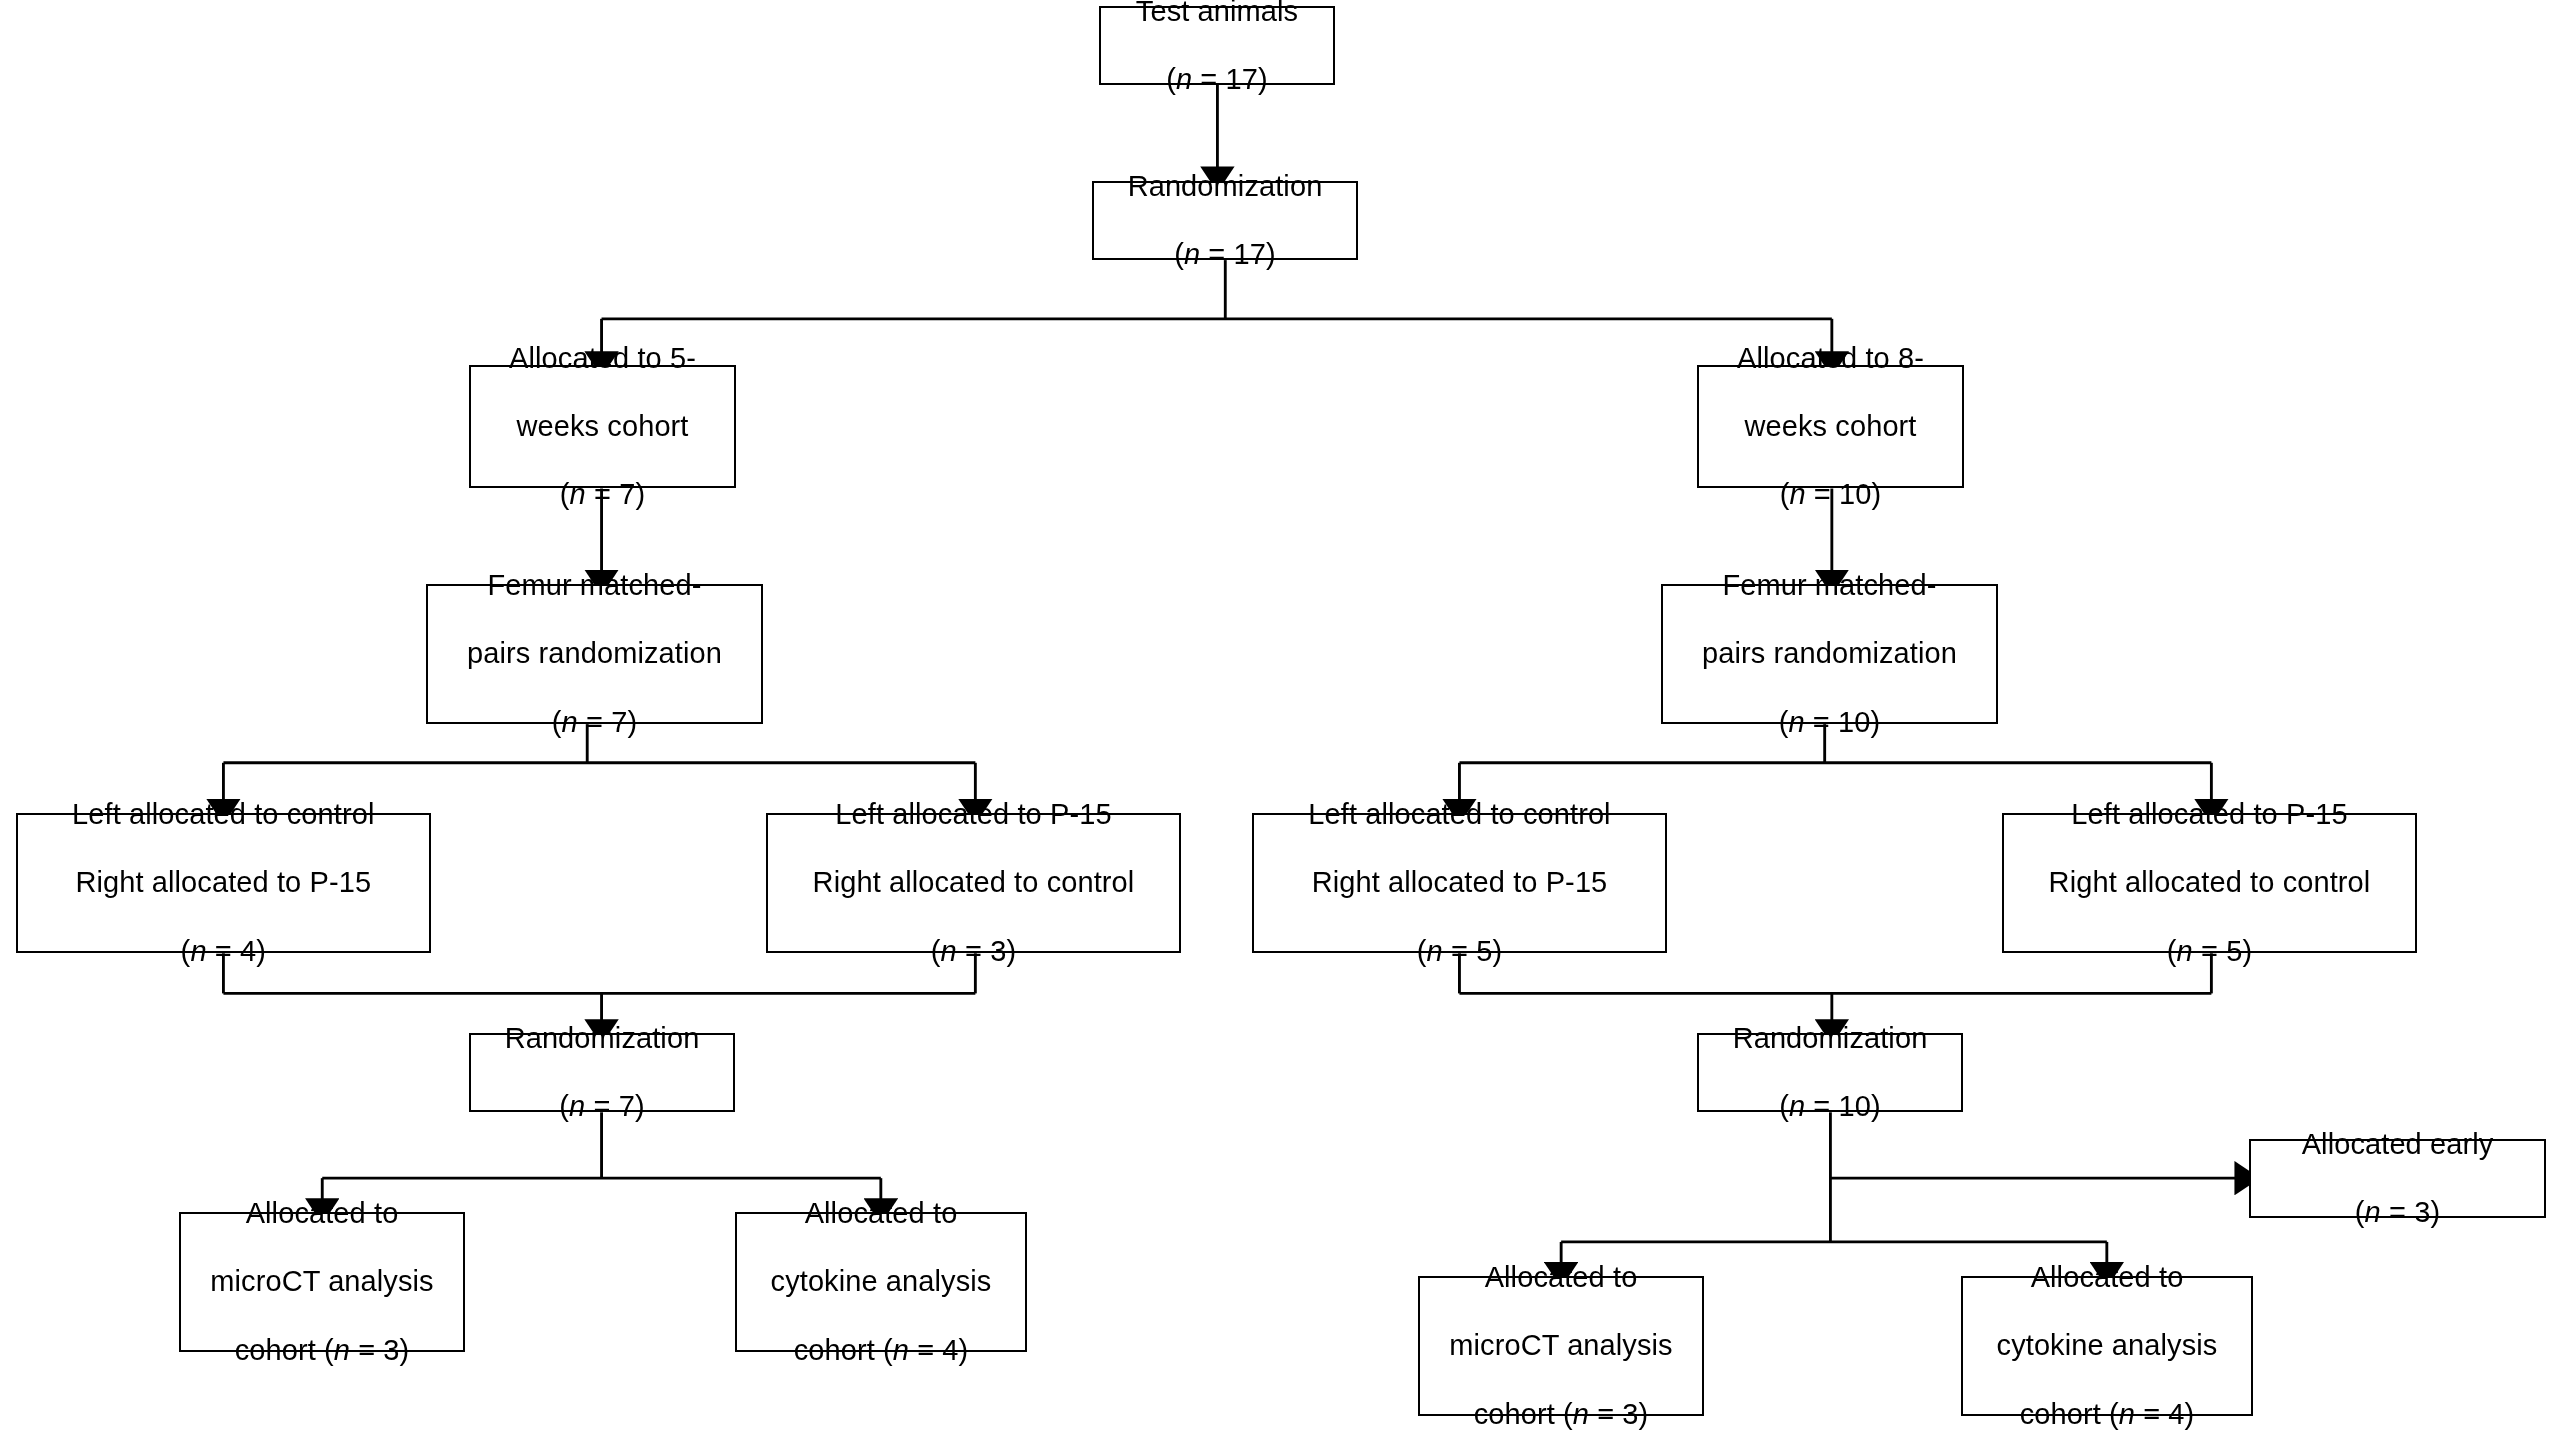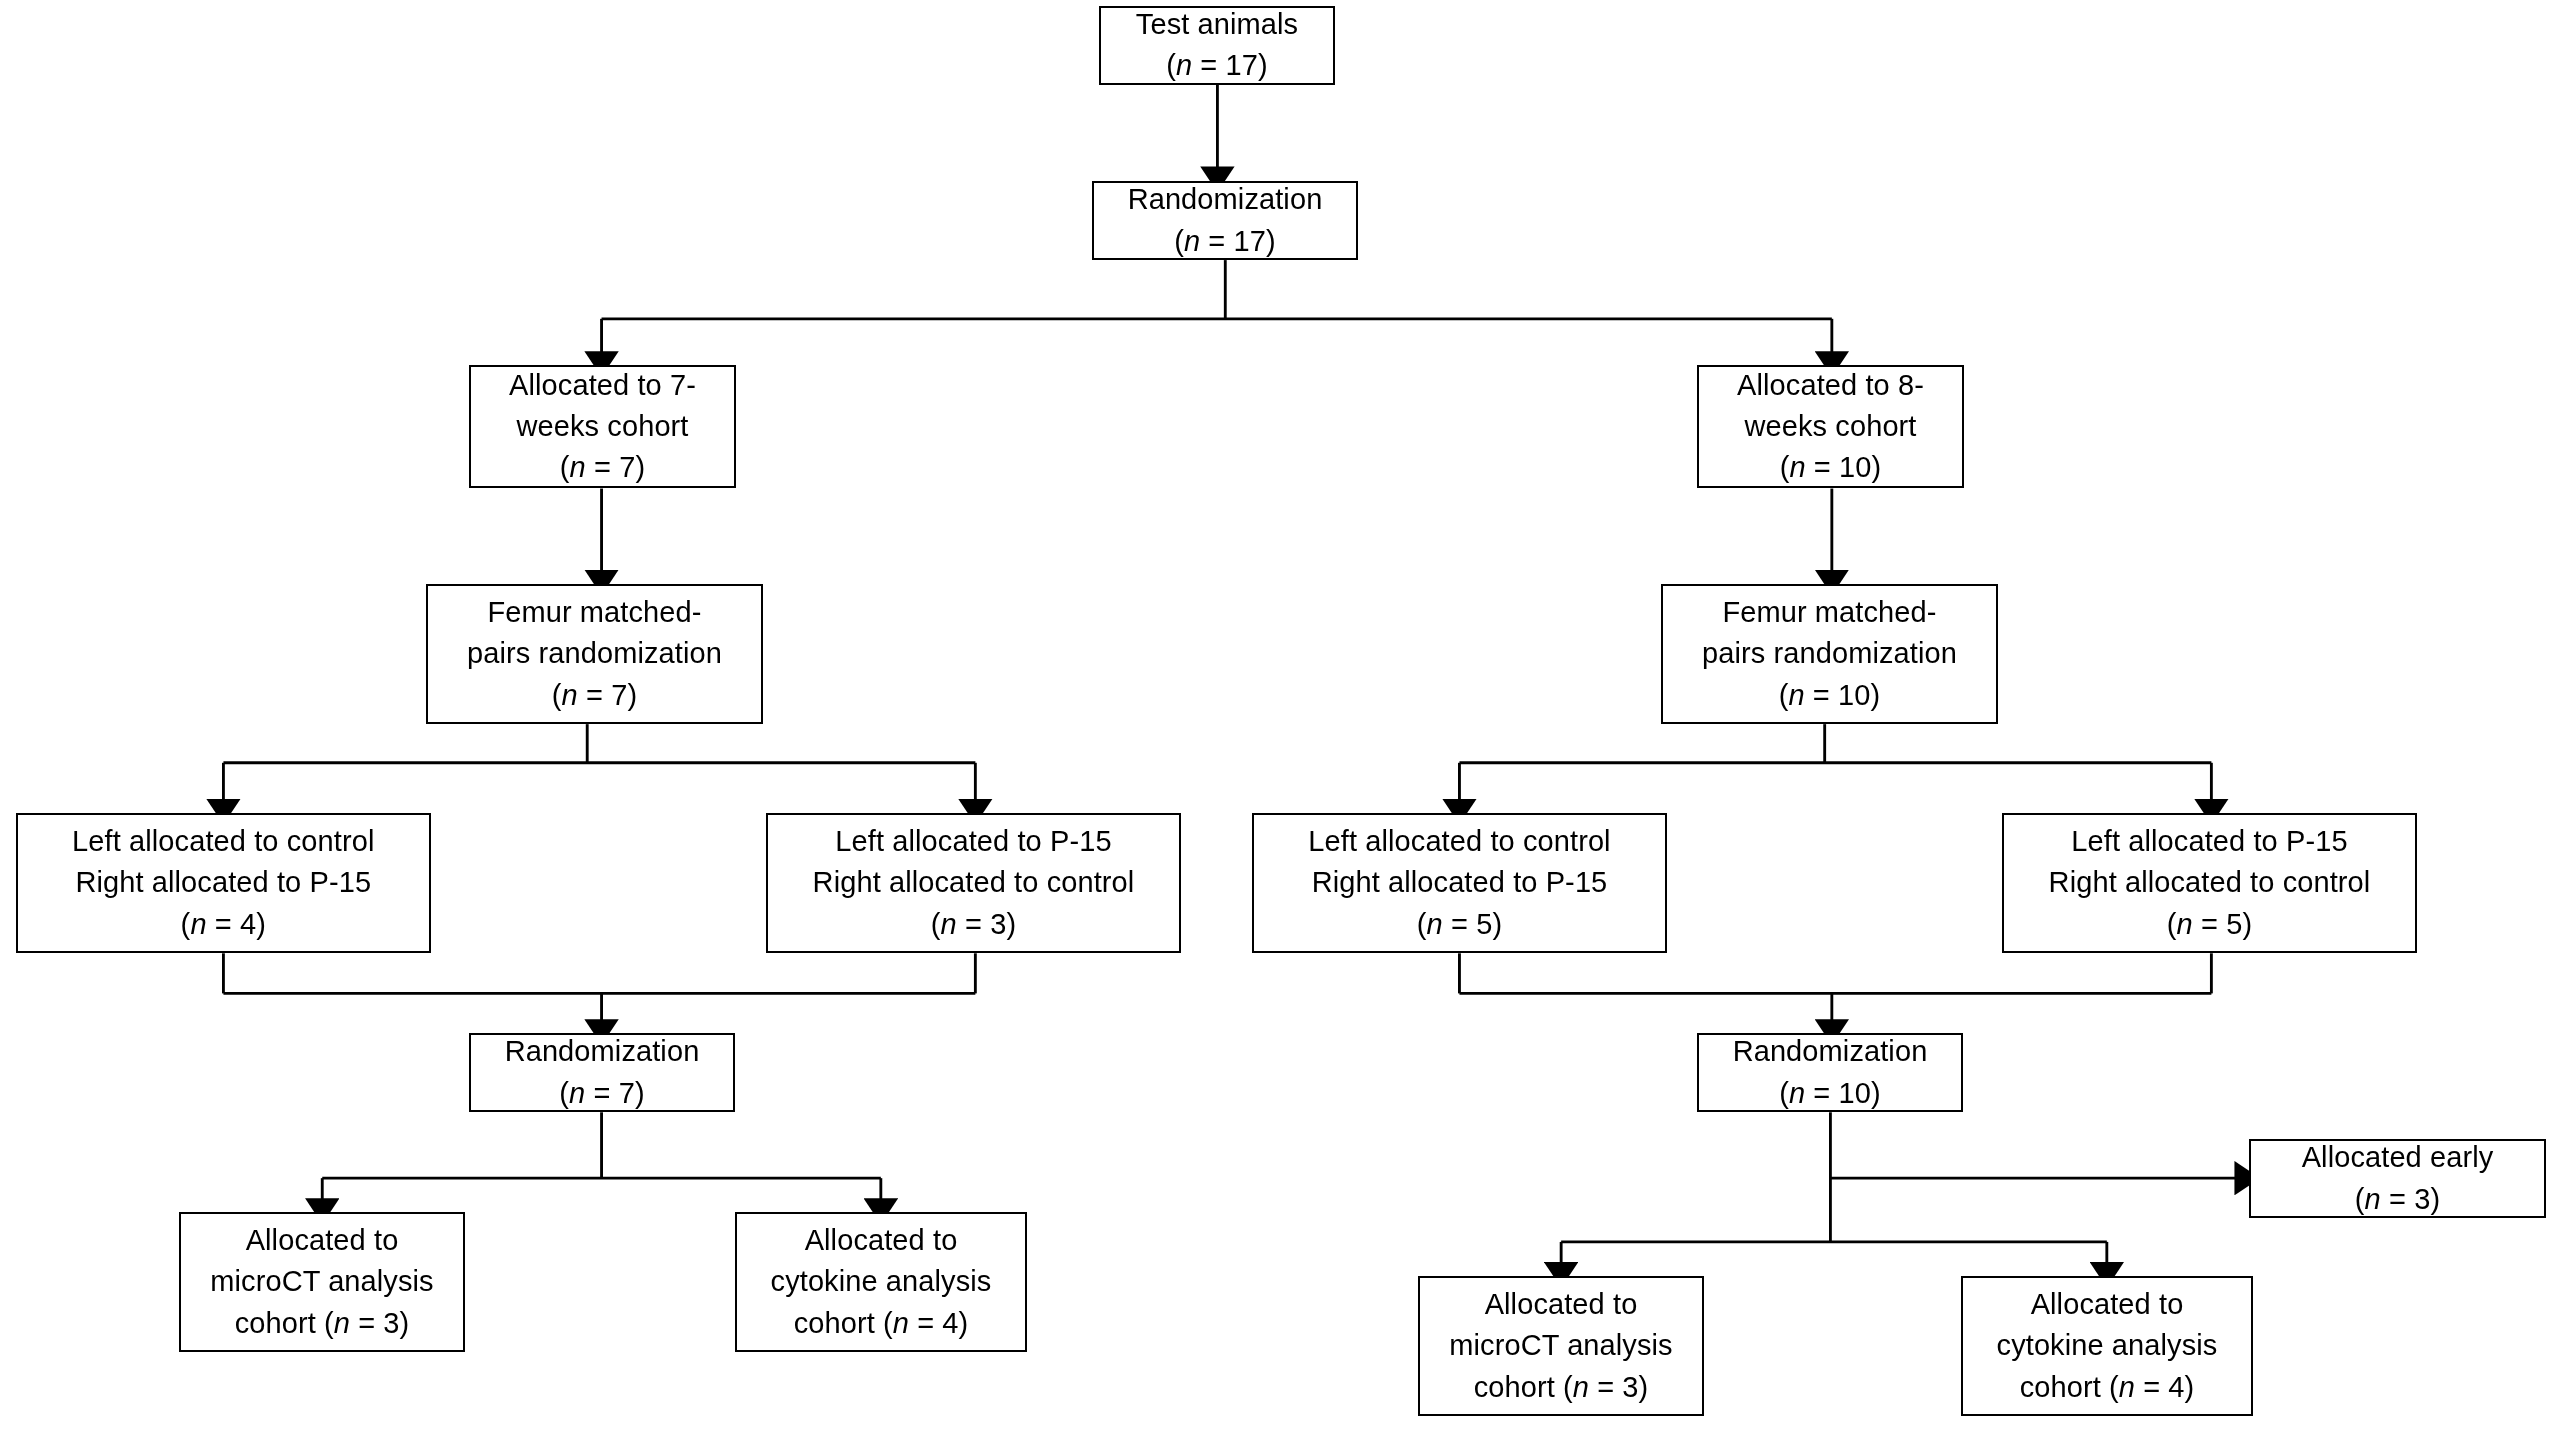--- a/index.html
+++ b/index.html
@@ -31,20 +31,21 @@
     display: flex;
     flex-direction: column;
     align-items: center;
     justify-content: center;
     text-align: center;
     color: #000000;
     font-size: 29px;
     line-height: 1.42;
     letter-spacing: 0.1px;
     padding: 2.9px 7.2px;
+    gap: 27px;
   }
   .node .ln {
     display: block;
     white-space: nowrap;
   }
   .it {
     font-style: italic;
   }
 </style>
 </head>
@@ -107,21 +108,21 @@
     <span class="ln">Test animals</span>
     <span class="ln"><span>(</span><span class="it">n</span><span> = </span><span>17</span><span>)</span></span>
   </div>
 
   <div class="node" style="left:1092px;top:181px;width:266px;height:79px;">
     <span class="ln">Randomization</span>
     <span class="ln"><span>(</span><span class="it">n</span><span> = </span><span>17</span><span>)</span></span>
   </div>
 
   <div class="node" style="left:469px;top:365px;width:267px;height:123px;">
-    <span class="ln">Allocated to 7-</span>
+    <span class="ln">Allocated to 5-</span>
     <span class="ln">weeks cohort</span>
     <span class="ln"><span>(</span><span class="it">n</span><span> = </span><span>7</span><span>)</span></span>
   </div>
 
   <div class="node" style="left:1697px;top:365px;width:267px;height:123px;">
     <span class="ln">Allocated to 8-</span>
     <span class="ln">weeks cohort</span>
     <span class="ln"><span>(</span><span class="it">n</span><span> = </span><span>10</span><span>)</span></span>
   </div>
 

